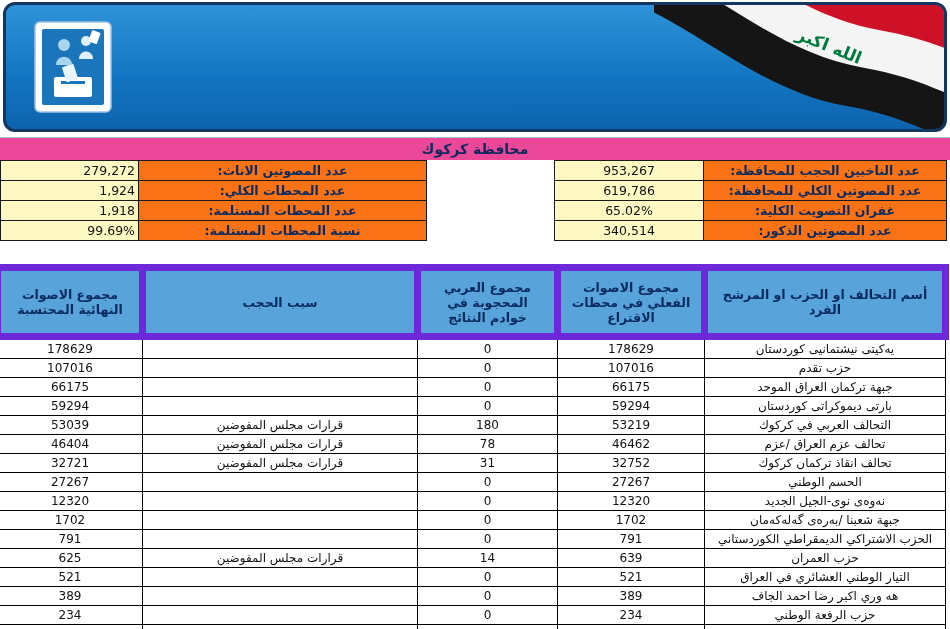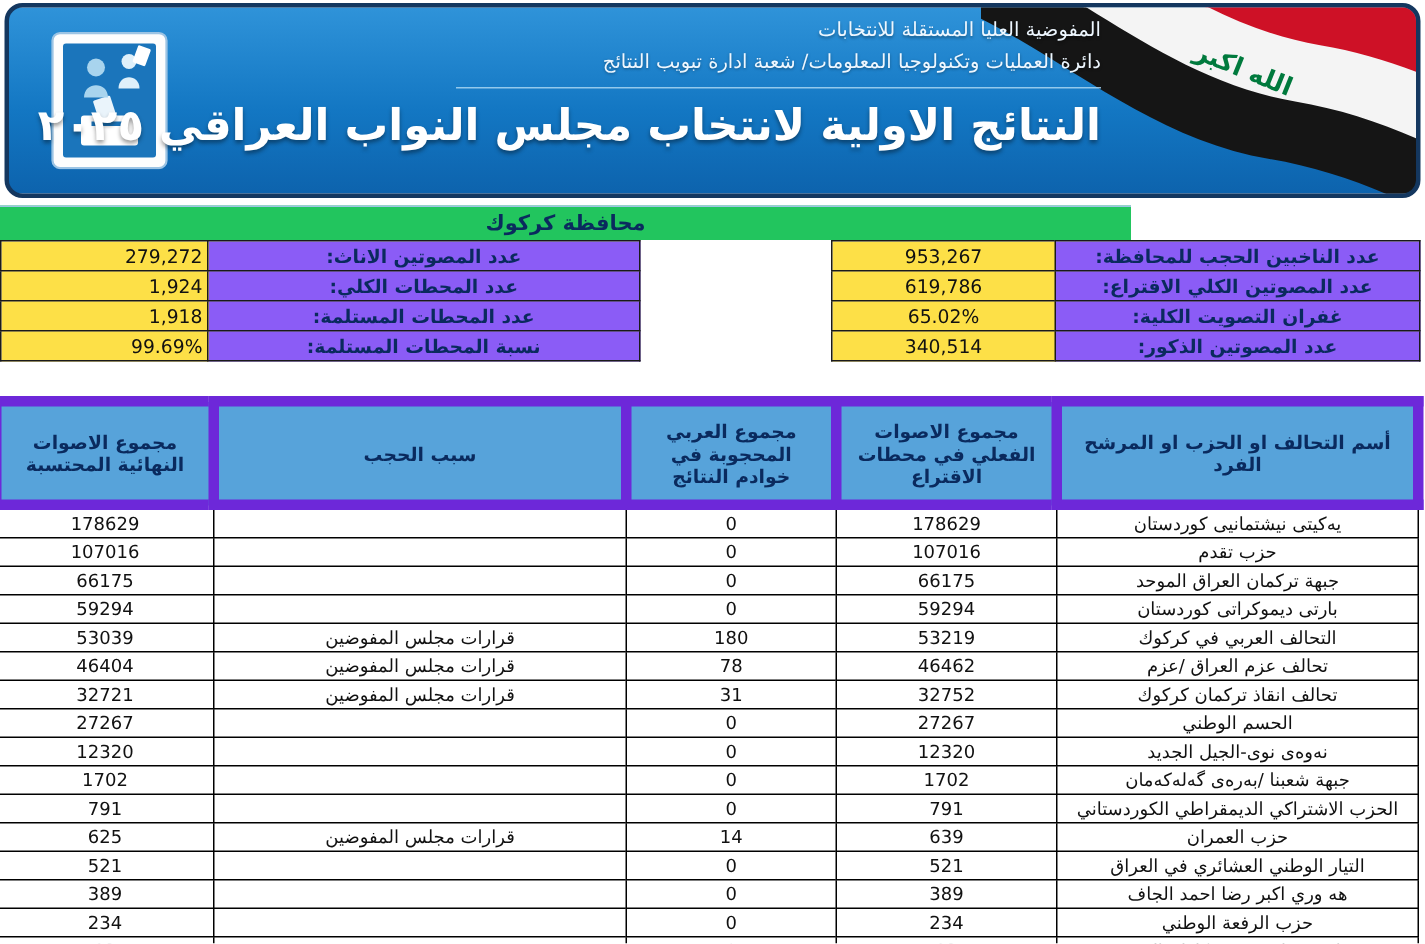--- a/index.html
+++ b/index.html
@@ -12,29 +12,29 @@
           background:linear-gradient(180deg,#2f93d9 0%,#1377c3 55%,#0d63ad 100%);}
   .flag-svg{position:absolute;top:-6px;left:auto;right:-10px;width:300px;height:140px;}
   .logo-box{position:absolute;top:16px;right:auto;left:28px;width:78px;height:92px;}
   .banner-text{position:absolute;top:5px;right:210px;width:430px;text-align:right;color:#eef7ff;}
   .org-line{font-size:13px;line-height:1.65;text-shadow:0 1px 2px rgba(0,0,0,.35);}
   .banner-divider{height:1px;background:#a9d6f2;opacity:.85;margin:5px 0 3px;}
   .banner-title{font-size:29px;font-weight:bold;color:#ffffff;margin-top:7px;
                 text-shadow:0 2px 3px rgba(0,0,0,.4);letter-spacing:0px;white-space:nowrap;}
 
   
-  .province-bar{position:absolute;top:137px;left:0;width:754px;height:22px;background:#22c55e;
+  .province-bar{position:absolute;top:137px;left:0;width:950px;height:22px;background:#ec4899;
                 color:#0a2a5e;font-weight:bold;font-size:14px;line-height:22px;text-align:center;
                 border-top:1px solid #9cc4e4;}
 
   
   .summary{position:absolute;top:160px;border-collapse:collapse;}
   .summary td{border:1px solid #1a1a1a;height:19px;font-size:12.5px;padding:0 3px;}
-  .summary .lbl{background:#8b5cf6;color:#0a2a5e;font-weight:bold;text-align:center;}
-  .summary .val{background:#fde047;color:#111;direction:ltr;text-align:right;}
+  .summary .lbl{background:#f97316;color:#0a2a5e;font-weight:bold;text-align:center;}
+  .summary .val{background:#fef9c3;color:#111;direction:ltr;text-align:right;}
   .summary-right{right:3px;}
   .summary-right .lbl{width:236px;}
   .summary-right .val{width:142px;text-align:center;}
   .summary-left{left:0;}
   .summary-left .lbl{width:281px;}
   .summary-left .val{width:131px;}
 
   
   .results-wrap{position:absolute;top:264px;left:0;width:949px;}
   table.results{border-collapse:collapse;table-layout:fixed;width:948px;direction:rtl;}
@@ -71,38 +71,32 @@
       <rect x="20" y="56" width="38" height="20" rx="2" fill="#ffffff"></rect>
       <rect x="27" y="60" width="24" height="3" fill="#1b75bb"></rect>
       <rect x="30" y="44" width="12" height="16" rx="1" fill="#eaf4fb" transform="rotate(-18 36 52)"></rect>
       <circle cx="30" cy="24" r="6" fill="#a8d4ee"></circle>
       <path d="M22,44 C22,33 38,33 38,44 Z" fill="#a8d4ee"></path>
       <circle cx="52" cy="20" r="5" fill="#dff0fa"></circle>
       <path d="M45,38 C45,28 59,28 59,38 Z" fill="#dff0fa"></path>
       <rect x="56" y="10" width="9" height="12" rx="1" fill="#ffffff" transform="rotate(20 60 16)"></rect>
     </svg>
 
-    <div class="banner-text">
-      <div class="org-line">المفوضية العليا المستقلة للانتخابات</div>
-      <div class="org-line">دائرة العمليات وتكنولوجيا المعلومات/ شعبة ادارة تبويب النتائج</div>
-      <div class="banner-divider"></div>
-      <div class="banner-title">النتائج الاولية لانتخاب مجلس النواب العراقي ٢٠٢٥</div>
-    </div>
   </div>
 
   <div class="province-bar">محافظة كركوك</div>
 
   <table class="summary summary-right">
     <tbody>
       <tr>
         <td class="lbl">عدد الناخبين الحجب للمحافظة:</td>
         <td class="val">953,267</td>
       </tr>
       <tr>
-        <td class="lbl">عدد المصوتين الكلي الاقتراع:</td>
+        <td class="lbl">عدد المصوتين الكلي للمحافظة:</td>
         <td class="val">619,786</td>
       </tr>
       <tr>
         <td class="lbl">غفران التصويت الكلية:</td>
         <td class="val">65.02%</td>
       </tr>
       <tr>
         <td class="lbl">عدد المصوتين الذكور:</td>
         <td class="val">340,514</td>
       </tr>

